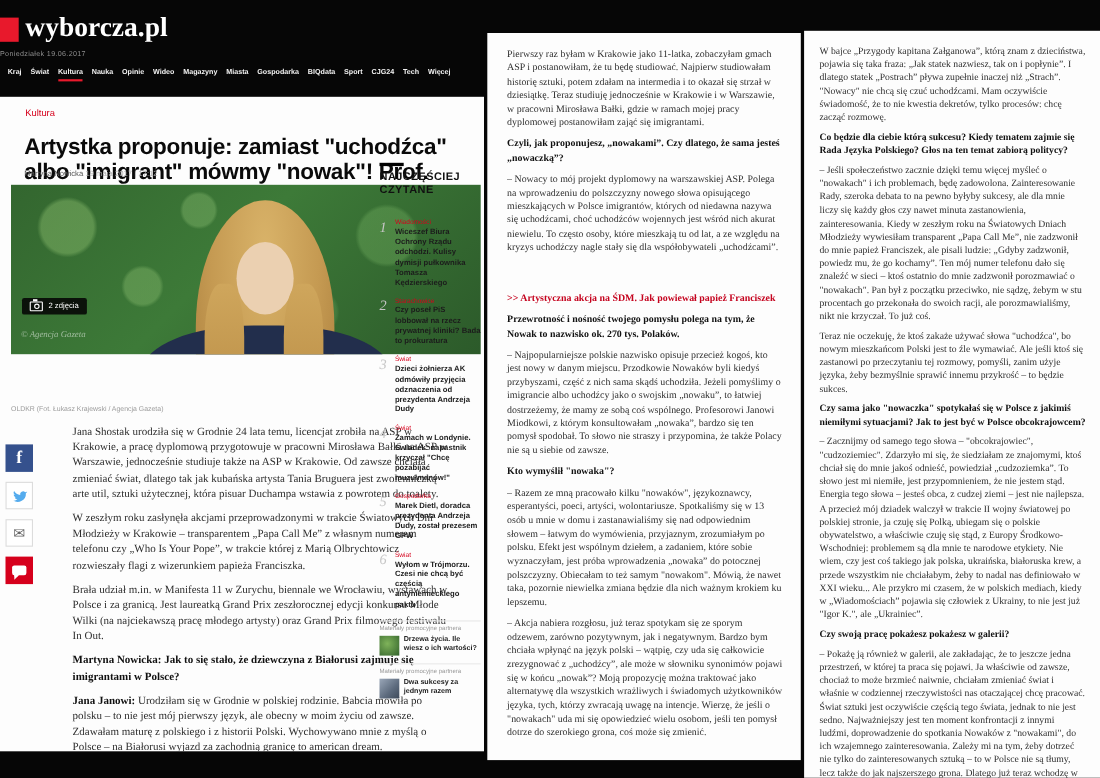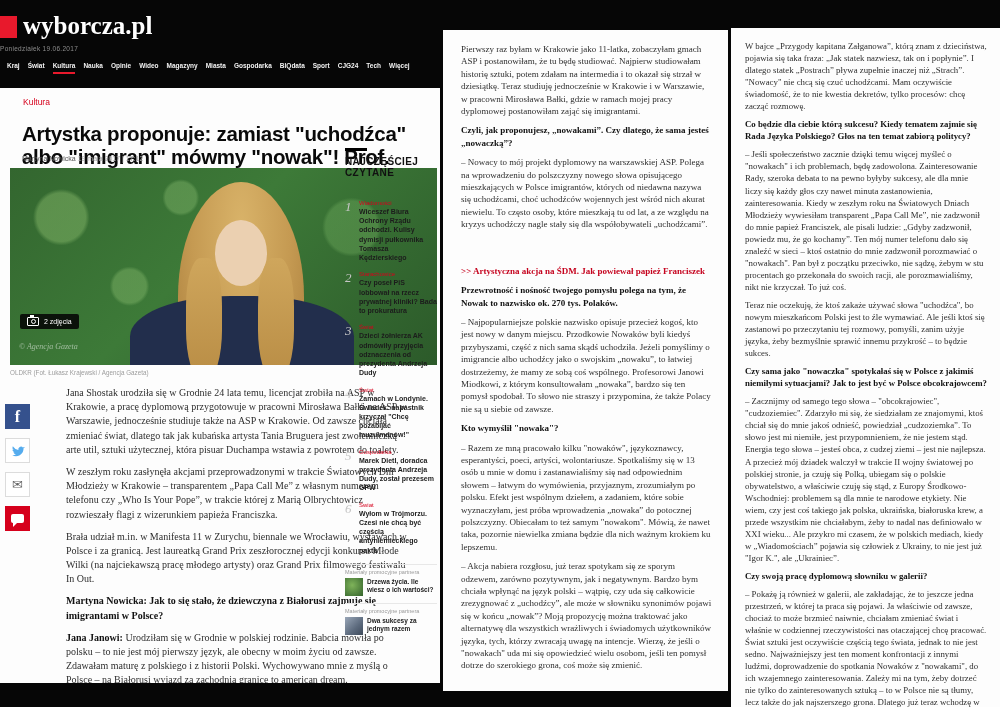--- a/index.html
+++ b/index.html
@@ -21,21 +21,21 @@
   .sheet{background:#fdfdfd;position:absolute;}
   .sheet1{left:0;top:88px;width:440px;height:595px;overflow:hidden;}
   .sheet2{left:443px;top:30px;width:285px;box-sizing:border-box;padding:13px 16px 12px 18px;}
   .sheet3{left:731px;top:28px;width:269px;box-sizing:border-box;padding:12px 13px 12px 14px;}
   
   .section-label{position:absolute;left:23px;top:9px;color:#d6001c;font-size:8.5px;cursor:pointer;}
   .headline{position:absolute;left:22px;top:21px;width:404px;font-size:20.5px;line-height:1.12;font-weight:bold;color:#0a0a0a;letter-spacing:-.3px;}
   .byline{position:absolute;left:22px;top:67px;font-size:7px;color:#555;}
   .byline .bdate{color:#aaa;}
   
-  .photo{position:absolute;left:10px;top:80px;width:427px;height:197px;overflow:hidden;cursor:pointer;
+  .photo{position:absolute;left:10px;top:80px;width:427px;height:154px;overflow:hidden;cursor:pointer;
     background:
       radial-gradient(circle at 12% 25%, rgba(140,190,110,.45) 0 6%, transparent 7%),
       radial-gradient(circle at 28% 60%, rgba(150,200,120,.35) 0 5%, transparent 6%),
       radial-gradient(circle at 80% 30%, rgba(120,180,100,.35) 0 7%, transparent 8%),
       radial-gradient(circle at 65% 75%, rgba(100,160,90,.3) 0 6%, transparent 7%),
       radial-gradient(circle at 40% 15%, rgba(160,210,130,.3) 0 5%, transparent 6%),
       linear-gradient(135deg,#33662f 0%,#3d7a38 45%,#2c5a2a 100%);}
   .hair{position:absolute;left:168px;top:14px;width:126px;height:230px;border-radius:50% 50% 42% 42%;
     background:radial-gradient(ellipse at 50% 20%,#d9b369 0%,#c59a52 55%,#a87d3c 100%);}
   .face{position:absolute;left:205px;top:52px;width:52px;height:66px;border-radius:50%;background:#ebd0b1;}
@@ -238,16 +238,16 @@
 </div>
 
 <div class="sheet sheet3">
   <div class="bodytext">
       <p class="para t">W bajce „Przygody kapitana Załganowa”, którą znam z dzieciństwa, pojawia się taka fraza: „Jak statek nazwiesz, tak on i popłynie”. I dlatego statek „Postrach” pływa zupełnie inaczej niż „Strach”. "Nowacy" nie chcą się czuć uchodźcami. Mam oczywiście świadomość, że to nie kwestia dekretów, tylko procesów: chcę zacząć rozmowę.</p>
       <p class="para q">Co będzie dla ciebie którą sukcesu? Kiedy tematem zajmie się Rada Języka Polskiego? Głos na ten temat zabiorą politycy?</p>
       <p class="para t">– Jeśli społeczeństwo zacznie dzięki temu więcej myśleć o "nowakach" i ich problemach, będę zadowolona. Zainteresowanie Rady, szeroka debata to na pewno byłyby sukcesy, ale dla mnie liczy się każdy głos czy nawet minuta zastanowienia, zainteresowania. Kiedy w zeszłym roku na Światowych Dniach Młodzieży wywiesiłam transparent „Papa Call Me”, nie zadzwonił do mnie papież Franciszek, ale pisali ludzie: „Gdyby zadzwonił, powiedz mu, że go kochamy”. Ten mój numer telefonu dało się znaleźć w sieci – ktoś ostatnio do mnie zadzwonił porozmawiać o "nowakach". Pan był z początku przeciwko, nie sądzę, żebym w stu procentach go przekonała do swoich racji, ale porozmawialiśmy, nikt nie krzyczał. To już coś.</p>
       <p class="para t">Teraz nie oczekuję, że ktoś zakaże używać słowa "uchodźca", bo nowym mieszkańcom Polski jest to źle wymawiać. Ale jeśli ktoś się zastanowi po przeczytaniu tej rozmowy, pomyśli, zanim użyje języka, żeby bezmyślnie sprawić innemu przykrość – to będzie sukces.</p>
       <p class="para q">Czy sama jako "nowaczka" spotykałaś się w Polsce z jakimiś niemiłymi sytuacjami? Jak to jest być w Polsce obcokrajowcem?</p>
       <p class="para t">– Zacznijmy od samego tego słowa – "obcokrajowiec", "cudzoziemiec". Zdarzyło mi się, że siedziałam ze znajomymi, ktoś chciał się do mnie jakoś odnieść, powiedział „cudzoziemka”. To słowo jest mi niemiłe, jest przypomnieniem, że nie jestem stąd. Energia tego słowa – jesteś obca, z cudzej ziemi – jest nie najlepsza. A przecież mój dziadek walczył w trakcie II wojny światowej po polskiej stronie, ja czuję się Polką, ubiegam się o polskie obywatelstwo, a właściwie czuję się stąd, z Europy Środkowo-Wschodniej: problemem są dla mnie te narodowe etykiety. Nie wiem, czy jest coś takiego jak polska, ukraińska, białoruska krew, a przede wszystkim nie chciałabym, żeby to nadal nas definiowało w XXI wieku... Ale przykro mi czasem, że w polskich mediach, kiedy w „Wiadomościach” pojawia się człowiek z Ukrainy, to nie jest już "Igor K.", ale „Ukrainiec”.</p>
-      <p class="para q">Czy swoją pracę dyplomową słowniku w galerii?</p>
+      <p class="para q">Czy swoją pracę pokażesz pokażesz w galerii?</p>
       <p class="para t">– Pokażę ją również w galerii, ale zakładając, że to jeszcze jedna przestrzeń, w której ta praca się pojawi. Ja właściwie od zawsze, chociaż to może brzmieć naiwnie, chciałam zmieniać świat i właśnie w codziennej rzeczywistości nas otaczającej chcę pracować. Świat sztuki jest oczywiście częścią tego świata, jednak to nie jest sedno. Najważniejszy jest ten moment konfrontacji z innymi ludźmi, doprowadzenie do spotkania Nowaków z "nowakami", do ich wzajemnego zainteresowania. Zależy mi na tym, żeby dotrzeć nie tylko do zainteresowanych sztuką – to w Polsce nie są tłumy, lecz także do jak najszerszego grona. Dlatego już teraz wchodzę w przestrzeń medialną i wirtualną, a dopiero później pokażę "nowaków" w galerii.</p>
     </div>
 </div>
 
 </body></html>

